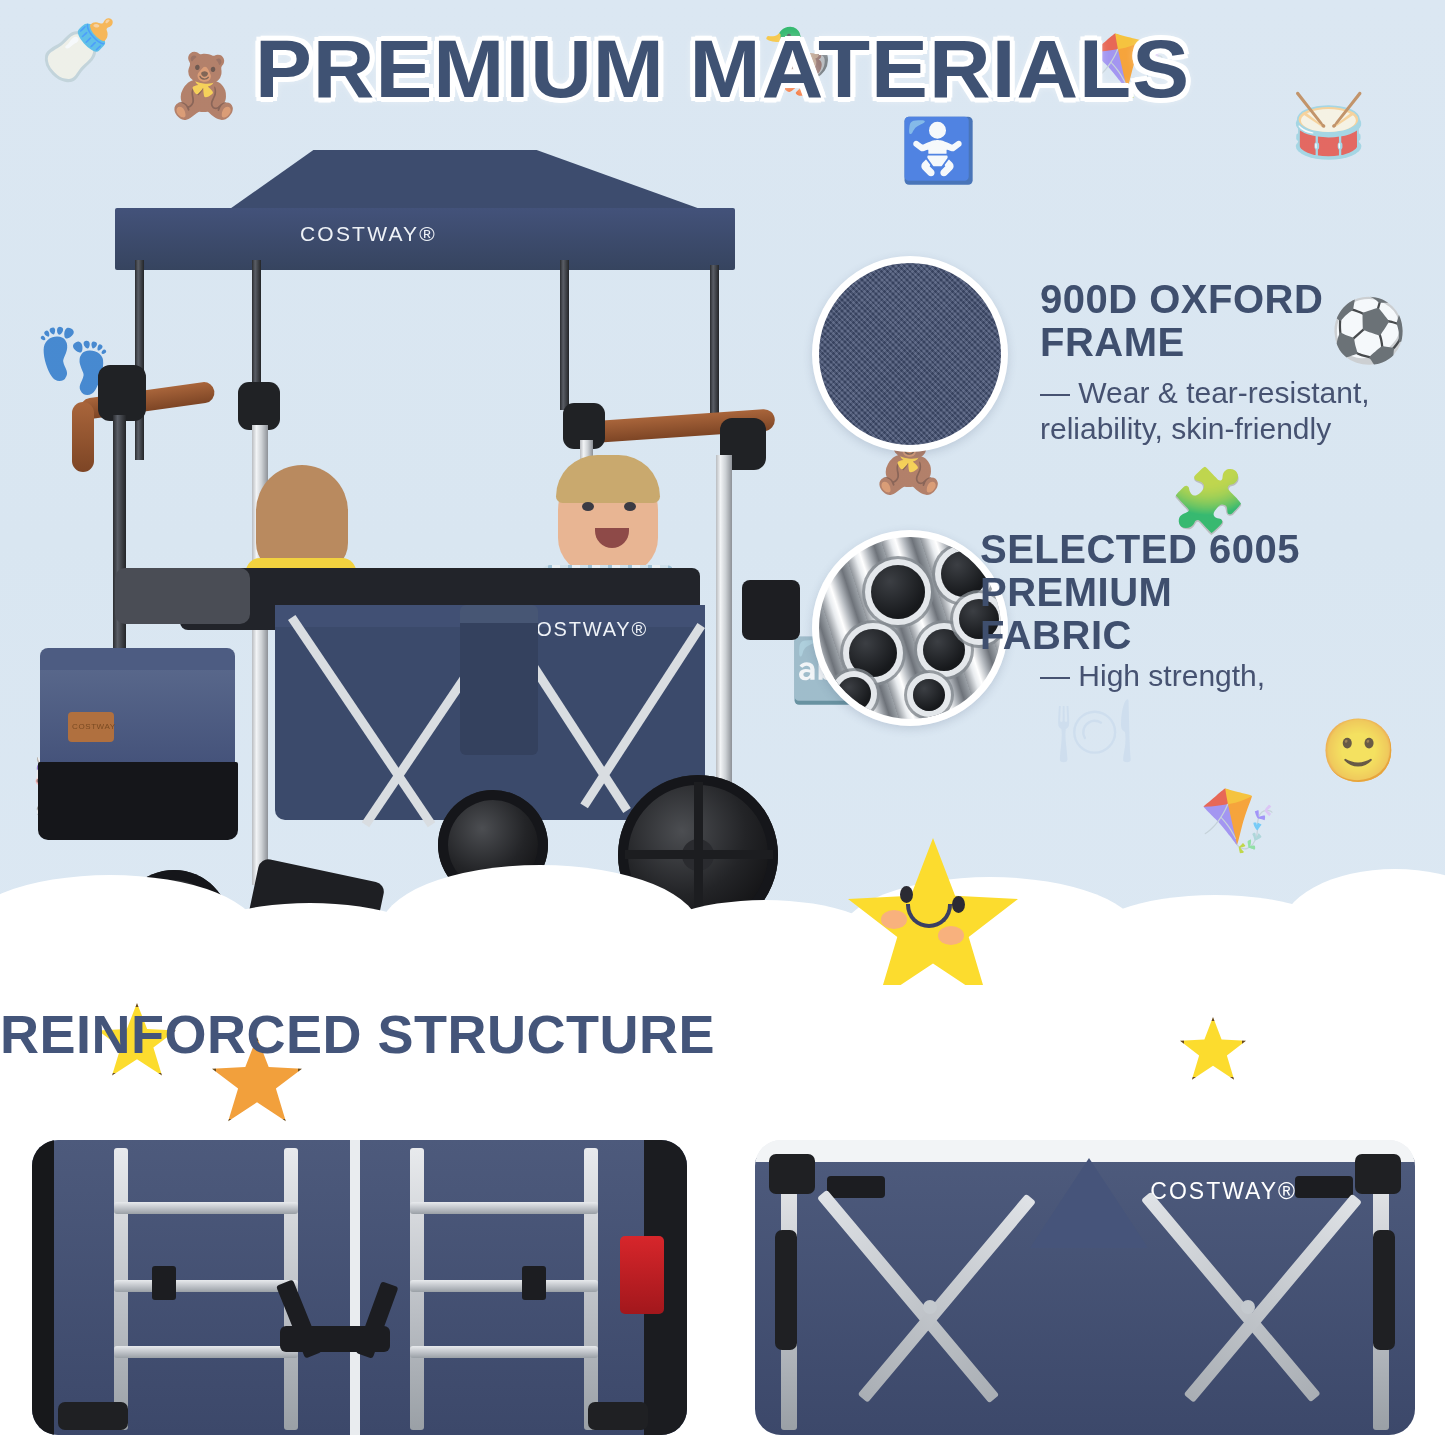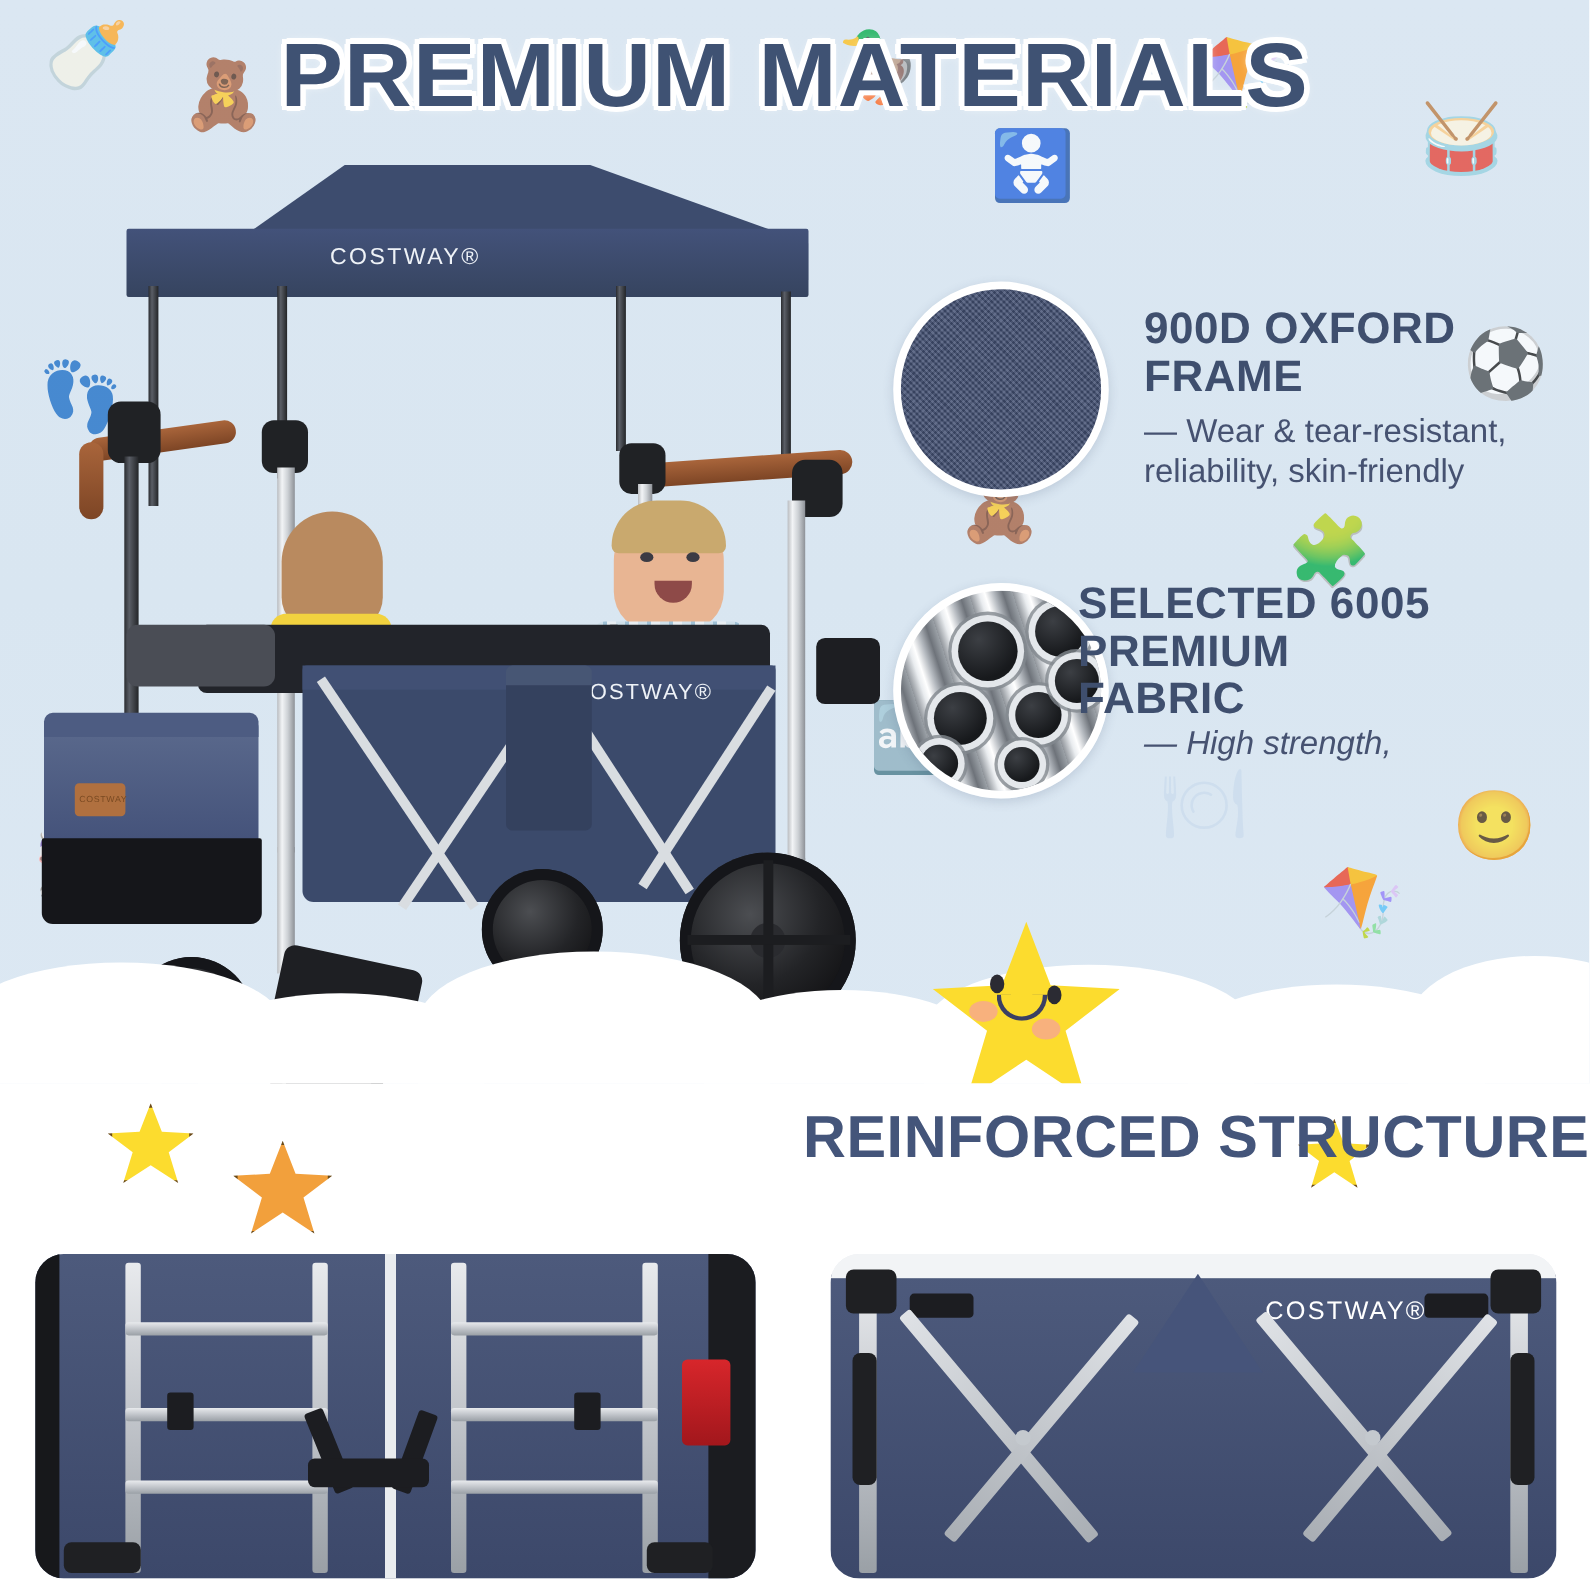--- a/index.html
+++ b/index.html
@@ -128,21 +128,21 @@
   .cheek { position:absolute; width:26px; height:19px; border-radius:50%; background:#f7a98b; opacity:.85; }
   .eye { position:absolute; width:13px; height:17px; border-radius:50%; background:#2b2b33; }
   #smile {
     position:absolute; width:46px; height:24px;
     border:4px solid #3a3f63; border-top:none;
     border-radius:0 0 26px 26px;
   }
 
   
   #bottom { position:absolute; left:0; top:985px; width:1445px; height:460px; background:#fff; }
-  #h2wrap { position:absolute; left:0; top:18px; width:1445px; text-align:right; }
+  #h2wrap { position:absolute; left:0; top:18px; width:1445px; text-align:left; }
   #h2 {
     font-size:54px; font-weight:bold; line-height:1.15; color:#44557a;
     letter-spacing:.5px;
   }
   .decostar { position:absolute; }
   .decostar .starshape { filter:drop-shadow(0 0 0 #6b4a17); }
 
   
   .panel {
     position:absolute; top:1140px; height:295px; border-radius:26px; overflow:hidden;
@@ -280,21 +280,21 @@
     <div class="tubehole" style="left:104px; top:92px;  width:42px; height:42px;"></div>
     <div class="tubehole" style="left:140px; top:62px;  width:40px; height:40px;"></div>
     <div class="tubehole" style="left:18px;  top:140px; width:34px; height:34px;"></div>
     <div class="tubehole" style="left:94px;  top:142px; width:32px; height:32px;"></div>
   </div>
   <div class="ftitle" style="left:980px; top:528px;">
     <span>SELECTED 6005</span><br>
     <span>PREMIUM</span><br>
     <span>FABRIC</span>
   </div>
-  <div class="fdesc" style="left:1040px; top:658px;font-style:italic;">
+  <div class="fdesc" style="left:1040px; top:658px;">
     <span>— High strength,</span><br>
   </div>
 
   <div class="cloudband">
     <div class="cloudlobe" style="left:-40px;  width:300px; height:120px;"></div>
     <div class="cloudlobe" style="left:180px;  width:260px; height:92px;"></div>
     <div class="cloudlobe" style="left:380px;  width:320px; height:130px;"></div>
     <div class="cloudlobe" style="left:640px;  width:250px; height:95px;"></div>
     <div class="cloudlobe" style="left:840px;  width:300px; height:118px;"></div>
     <div class="cloudlobe" style="left:1080px; width:270px; height:100px;"></div>

